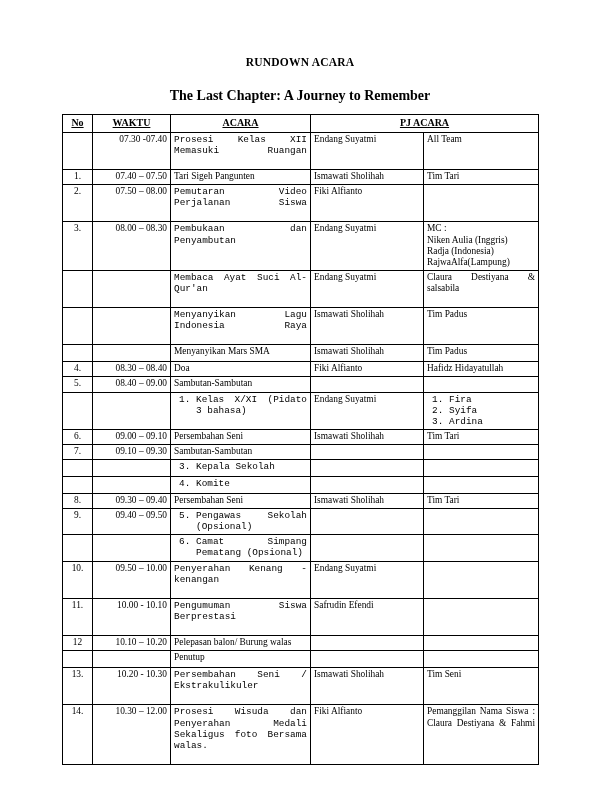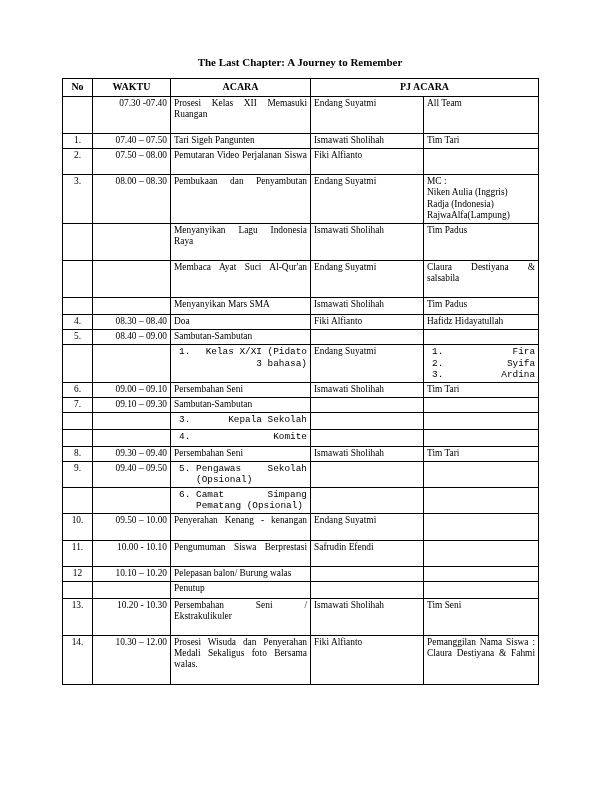--- a/index.html
+++ b/index.html
@@ -24,81 +24,82 @@
   .doc-title {
     text-align: center;
     font-weight: bold;
     font-size: 11.5px;
     letter-spacing: 0.2px;
     margin: 0 0 20px 0;
   }
   .doc-subtitle {
     text-align: center;
     font-weight: bold;
-    font-size: 11px;
+    font-size: 14px;
     margin: 0 0 10px 0;
   }
   table.rundown {
     border-collapse: collapse;
     width: 476px;
     table-layout: fixed;
     font-size: 9.4px;
     line-height: 1.18;
   }
   table.rundown td, table.rundown th {
     border: 1px solid #000;
     vertical-align: top;
     padding: 1px 3px 2px 3px;
   }
   table.rundown thead th {
     text-align: center;
     font-weight: bold;
     font-size: 10px;
     padding: 2px 2px 3px 2px;
+    text-decoration: underline;
   }
   col.c-no    { width: 30px; }
   col.c-waktu { width: 78px; }
   col.c-acara { width: 140px; }
   col.c-pj1   { width: 113px; }
   col.c-pj2   { width: 115px; }
 
   td.no   { text-align: center; }
   td.waktu{ text-align: right; white-space: nowrap; }
   td.acara{ text-align: justify; text-justify: inter-word; }
-  td.acara.just { text-align: justify; }
+  td.acara.just { text-align: justify; font-family: Liberation Mono, monospace; }
   td.acara.just::after {
     content: "";
     display: inline-block;
     width: 100%;
   }
   td.pj   { text-align: left; }
   td.pj.just { text-align: justify; }
   td.pj.just::after {
     content: "";
     display: inline-block;
     width: 100%;
   }
   .empty { height: 13px; }
 
   ol.sublist {
     margin: 0;
     padding-left: 22px;
     list-style-position: outside;
-    text-align: right;
   }
   ol.sublist li {
     margin: 0;
     padding: 0;
     font-family: Liberation Mono, monospace;
   }
 </style>
 </head>
 <body>
 
 <div class="page">
+  <div class="doc-title">RUNDOWN ACARA</div>
   <div class="doc-subtitle">The Last Chapter: A Journey to Remember</div>
 
   <table class="rundown">
     <colgroup>
       <col class="c-no">
       <col class="c-waktu">
       <col class="c-acara">
       <col class="c-pj1">
       <col class="c-pj2">
     </colgroup>
@@ -135,30 +136,30 @@
         <tr>
           <td class="no">3.</td>
           <td class="waktu">08.00 – 08.30</td>
           <td class="acara just">Pembukaan dan Penyambutan</td>
           <td class="pj">Endang Suyatmi</td>
           <td class="pj">MC :<br>Niken Aulia (Inggris)<br>Radja (Indonesia)<br>RajwaAlfa(Lampung)</td>
         </tr>
         <tr>
           <td class="no empty"></td>
           <td class="waktu"></td>
+          <td class="acara just">Membaca Ayat Suci Al-Qur'an</td>
+          <td class="pj">Endang Suyatmi</td>
+          <td class="pj just">Claura Destiyana &amp; salsabila</td>
+        </tr>
+        <tr>
+          <td class="no empty"></td>
+          <td class="waktu"></td>
           <td class="acara just">Menyanyikan Lagu Indonesia Raya</td>
           <td class="pj">Ismawati Sholihah</td>
           <td class="pj">Tim Padus</td>
-        </tr>
-        <tr>
-          <td class="no empty"></td>
-          <td class="waktu"></td>
-          <td class="acara just">Membaca Ayat Suci Al-Qur'an</td>
-          <td class="pj">Endang Suyatmi</td>
-          <td class="pj just">Claura Destiyana &amp; salsabila</td>
         </tr>
         <tr>
           <td class="no empty"></td>
           <td class="waktu"></td>
           <td class="acara">Menyanyikan Mars SMA</td>
           <td class="pj">Ismawati Sholihah</td>
           <td class="pj">Tim Padus</td>
         </tr>
         <tr>
           <td class="no">4.</td>

